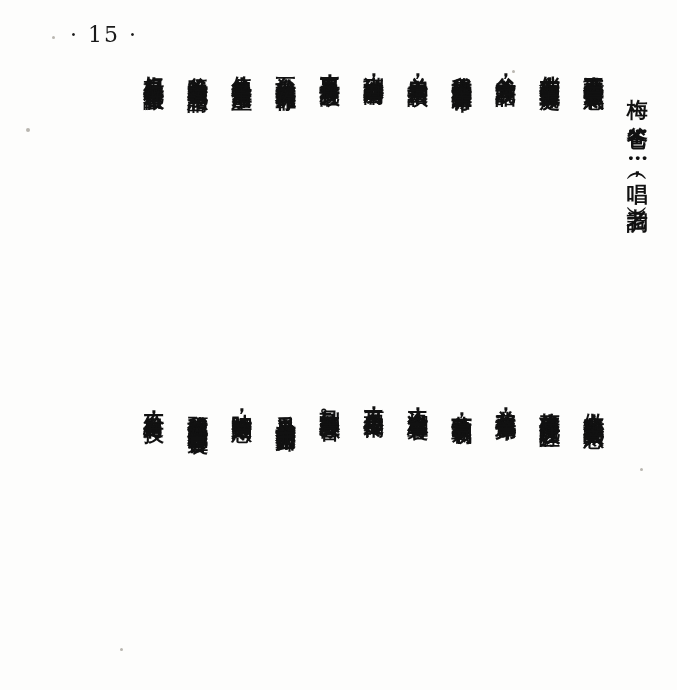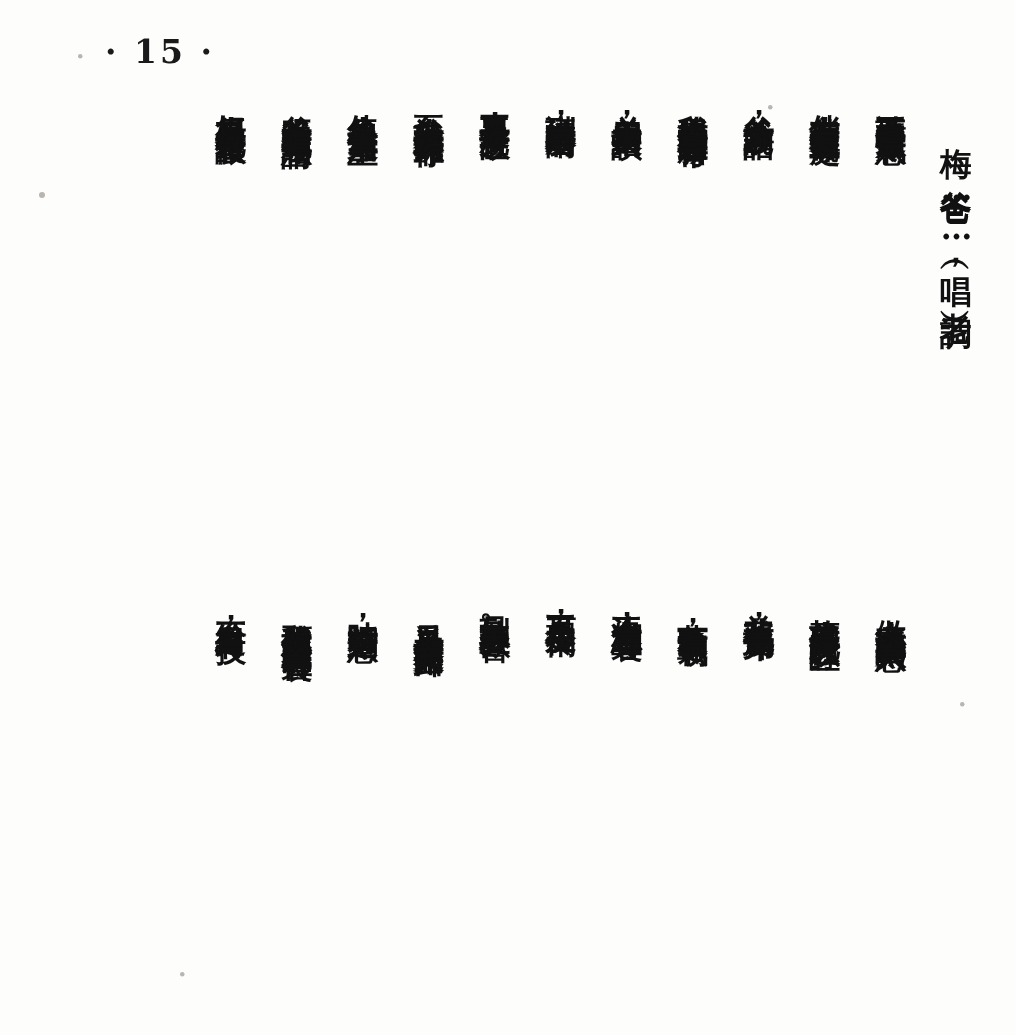--- a/index.html
+++ b/index.html
@@ -26,21 +26,20 @@
   
   #page-number {
     position: absolute;
     top: 22px;
     left: 70px;
     font-size: 22px;
     letter-spacing: 2px;
     font-family: "DejaVu Serif", "Liberation Serif", serif;
     color: #1a1a1a;
     white-space: nowrap;
-    font-weight: bold;
   }
 
   
   #verse-block {
     position: absolute;
     top: 60px;
     right: 18px;
     left: 40px;
     bottom: 10px;
     display: flex;

